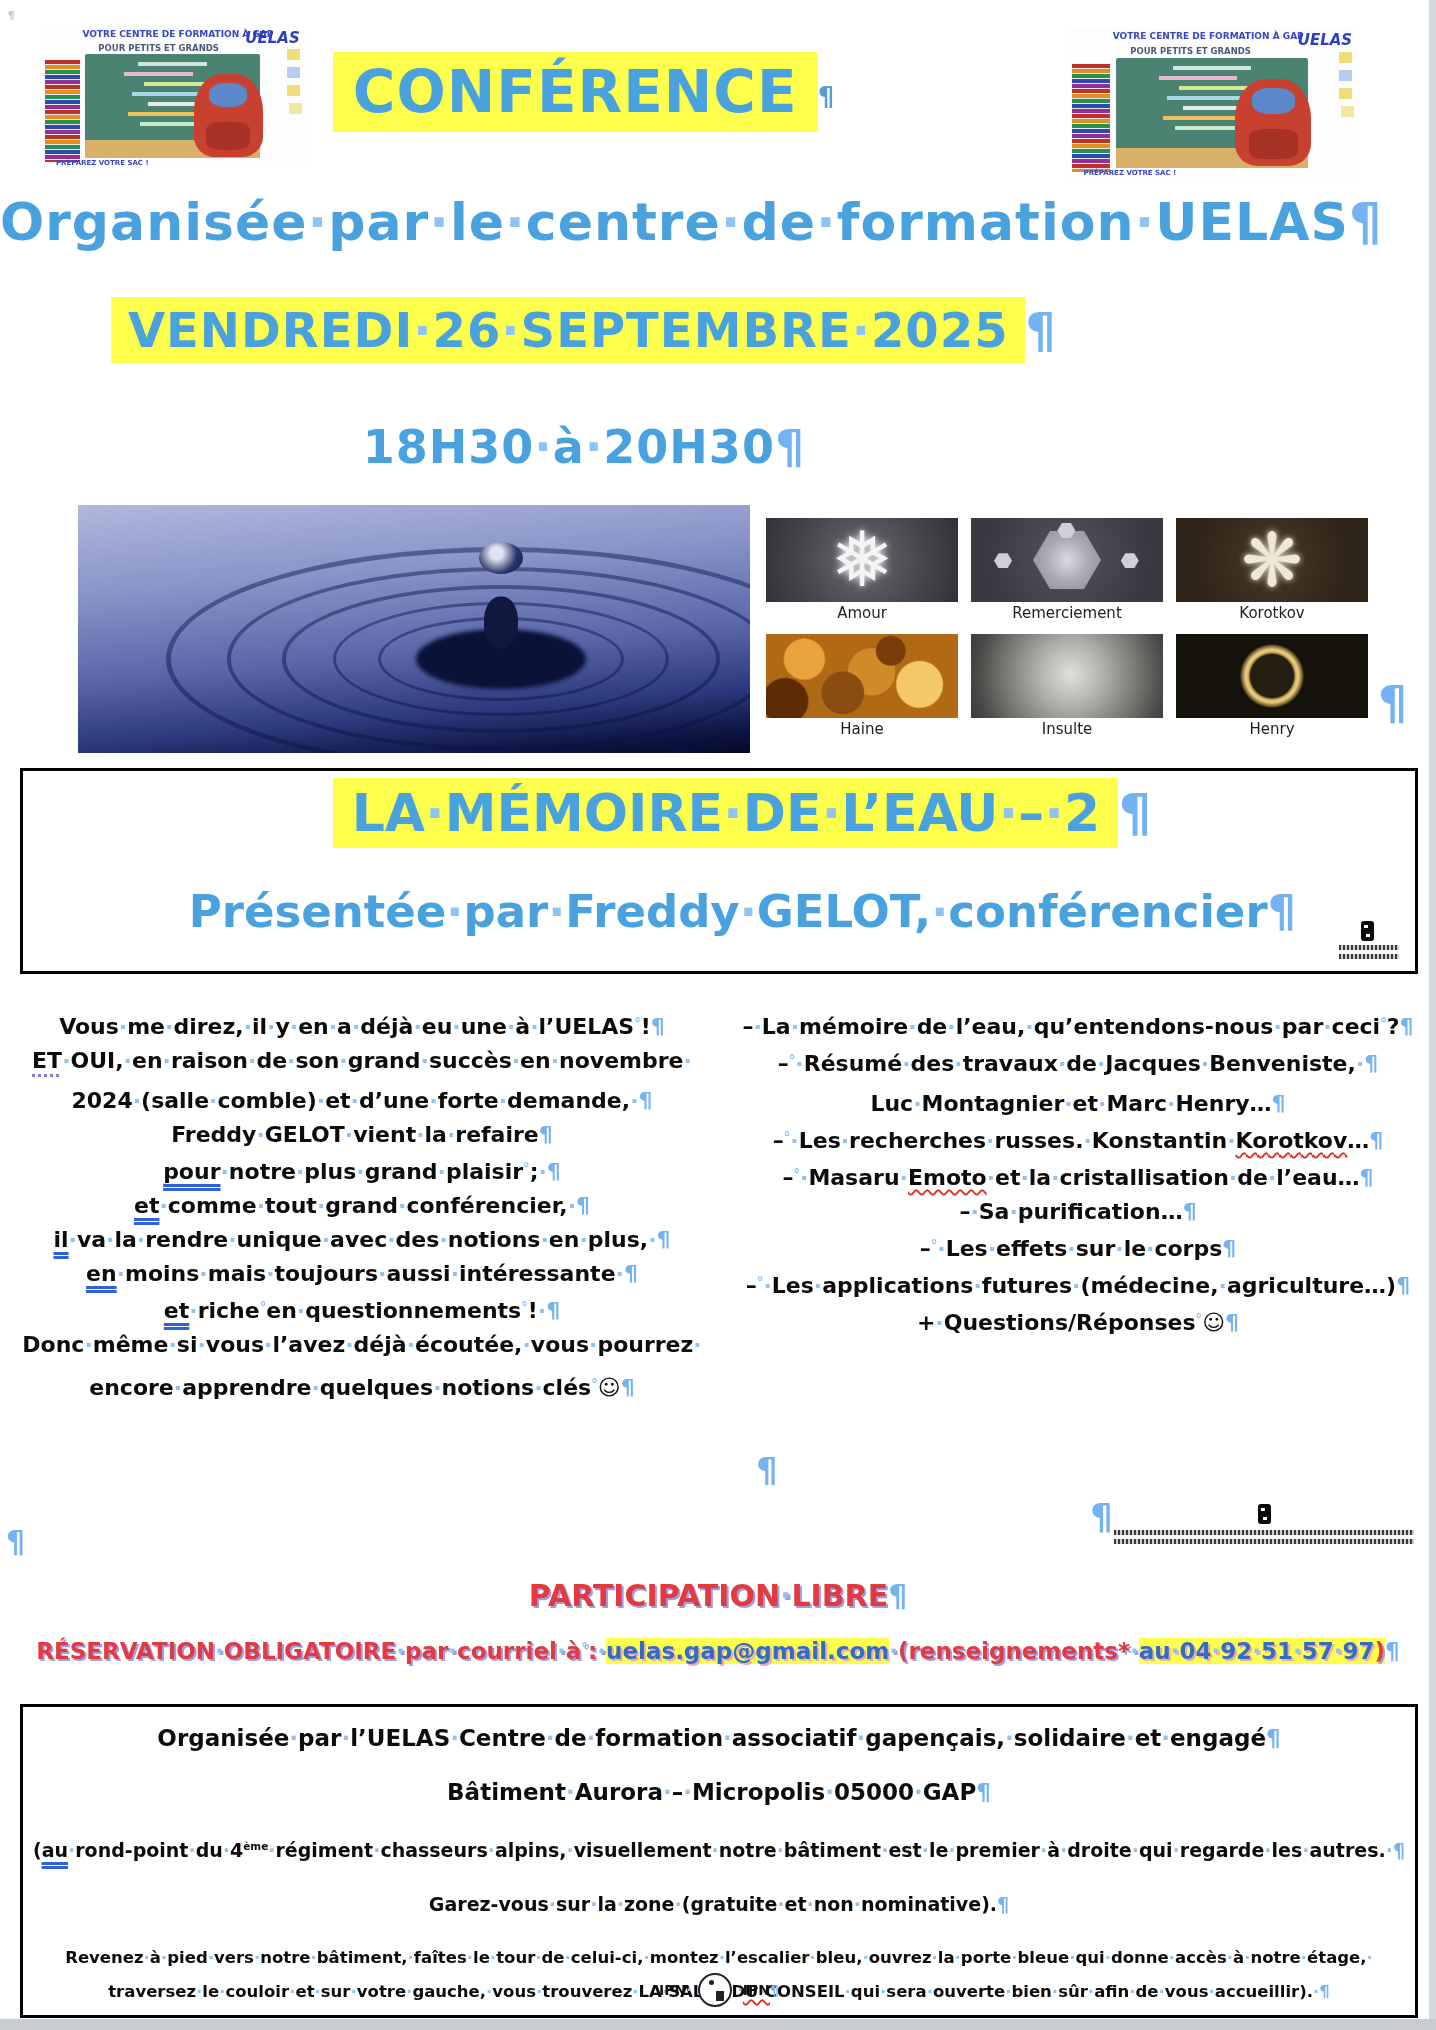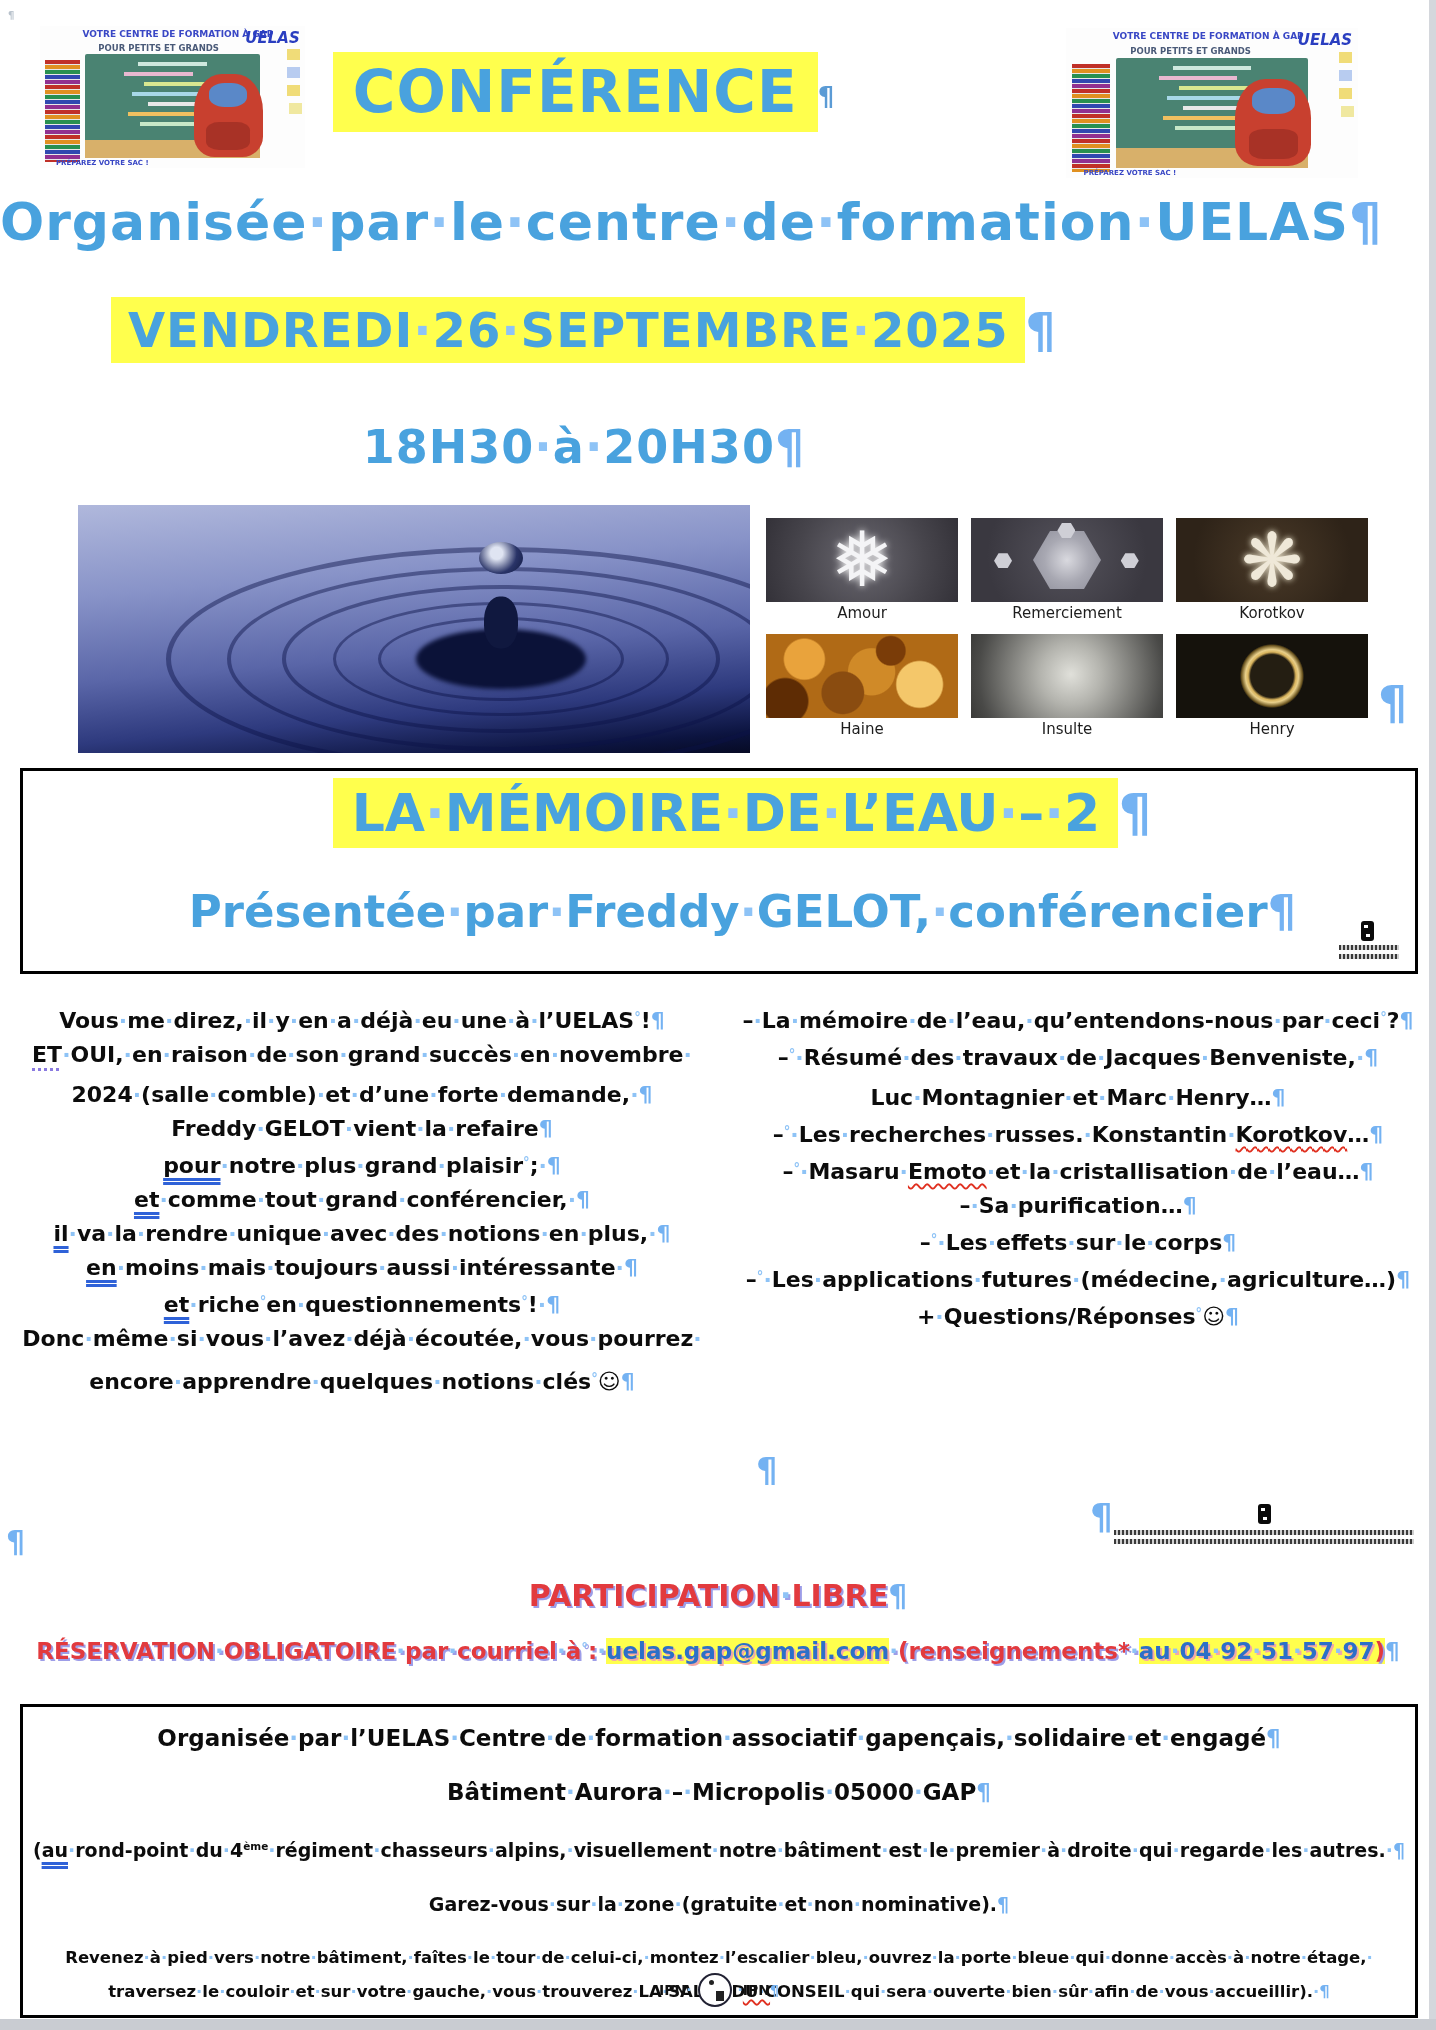--- a/index.html
+++ b/index.html
@@ -118,21 +118,21 @@
   .tb2{top:114px;font-size:45px;}
   .a-box{position:absolute;right:14px;bottom:6px;width:64px;height:44px;}
   .a-box .aicon{left:24px;top:0;}
   .a-box .c1{left:2px;top:24px;width:60px;}
   .a-box .c2{left:2px;top:33px;width:60px;}
   
   .col{position:absolute;top:995px;font-weight:bold;color:#0c0c0c;text-align:center;}
   .lcol{left:12px;width:700px;font-size:22px;}
   .rcol{left:724px;width:708px;font-size:22px;}
   .col .line{line-height:34px;white-space:nowrap;}
-  .col .line:first-child{margin-top:6px;}
+  .col .line:first-child{margin-top:12px;}
   .col .line.tight{margin-top:6px;}
   
   .part{position:absolute;left:0;top:1578px;width:1436px;text-align:center;font-size:30px;font-weight:bold;white-space:nowrap;}
   .resa{position:absolute;left:0;top:1638px;width:1436px;text-align:center;font-size:23px;font-weight:bold;white-space:nowrap;}
   
   .ibox{position:absolute;left:20px;top:1704px;width:1392px;height:308px;border:3px solid #000;background:#fff;
         color:#0c0c0c;font-weight:bold;}
   .ibox .line{margin-top:24px;line-height:30px;white-space:nowrap;text-align:center;}
   .ibox .line.first{margin-top:16px;}
   .ibox .line.tight{margin-top:4px;}

